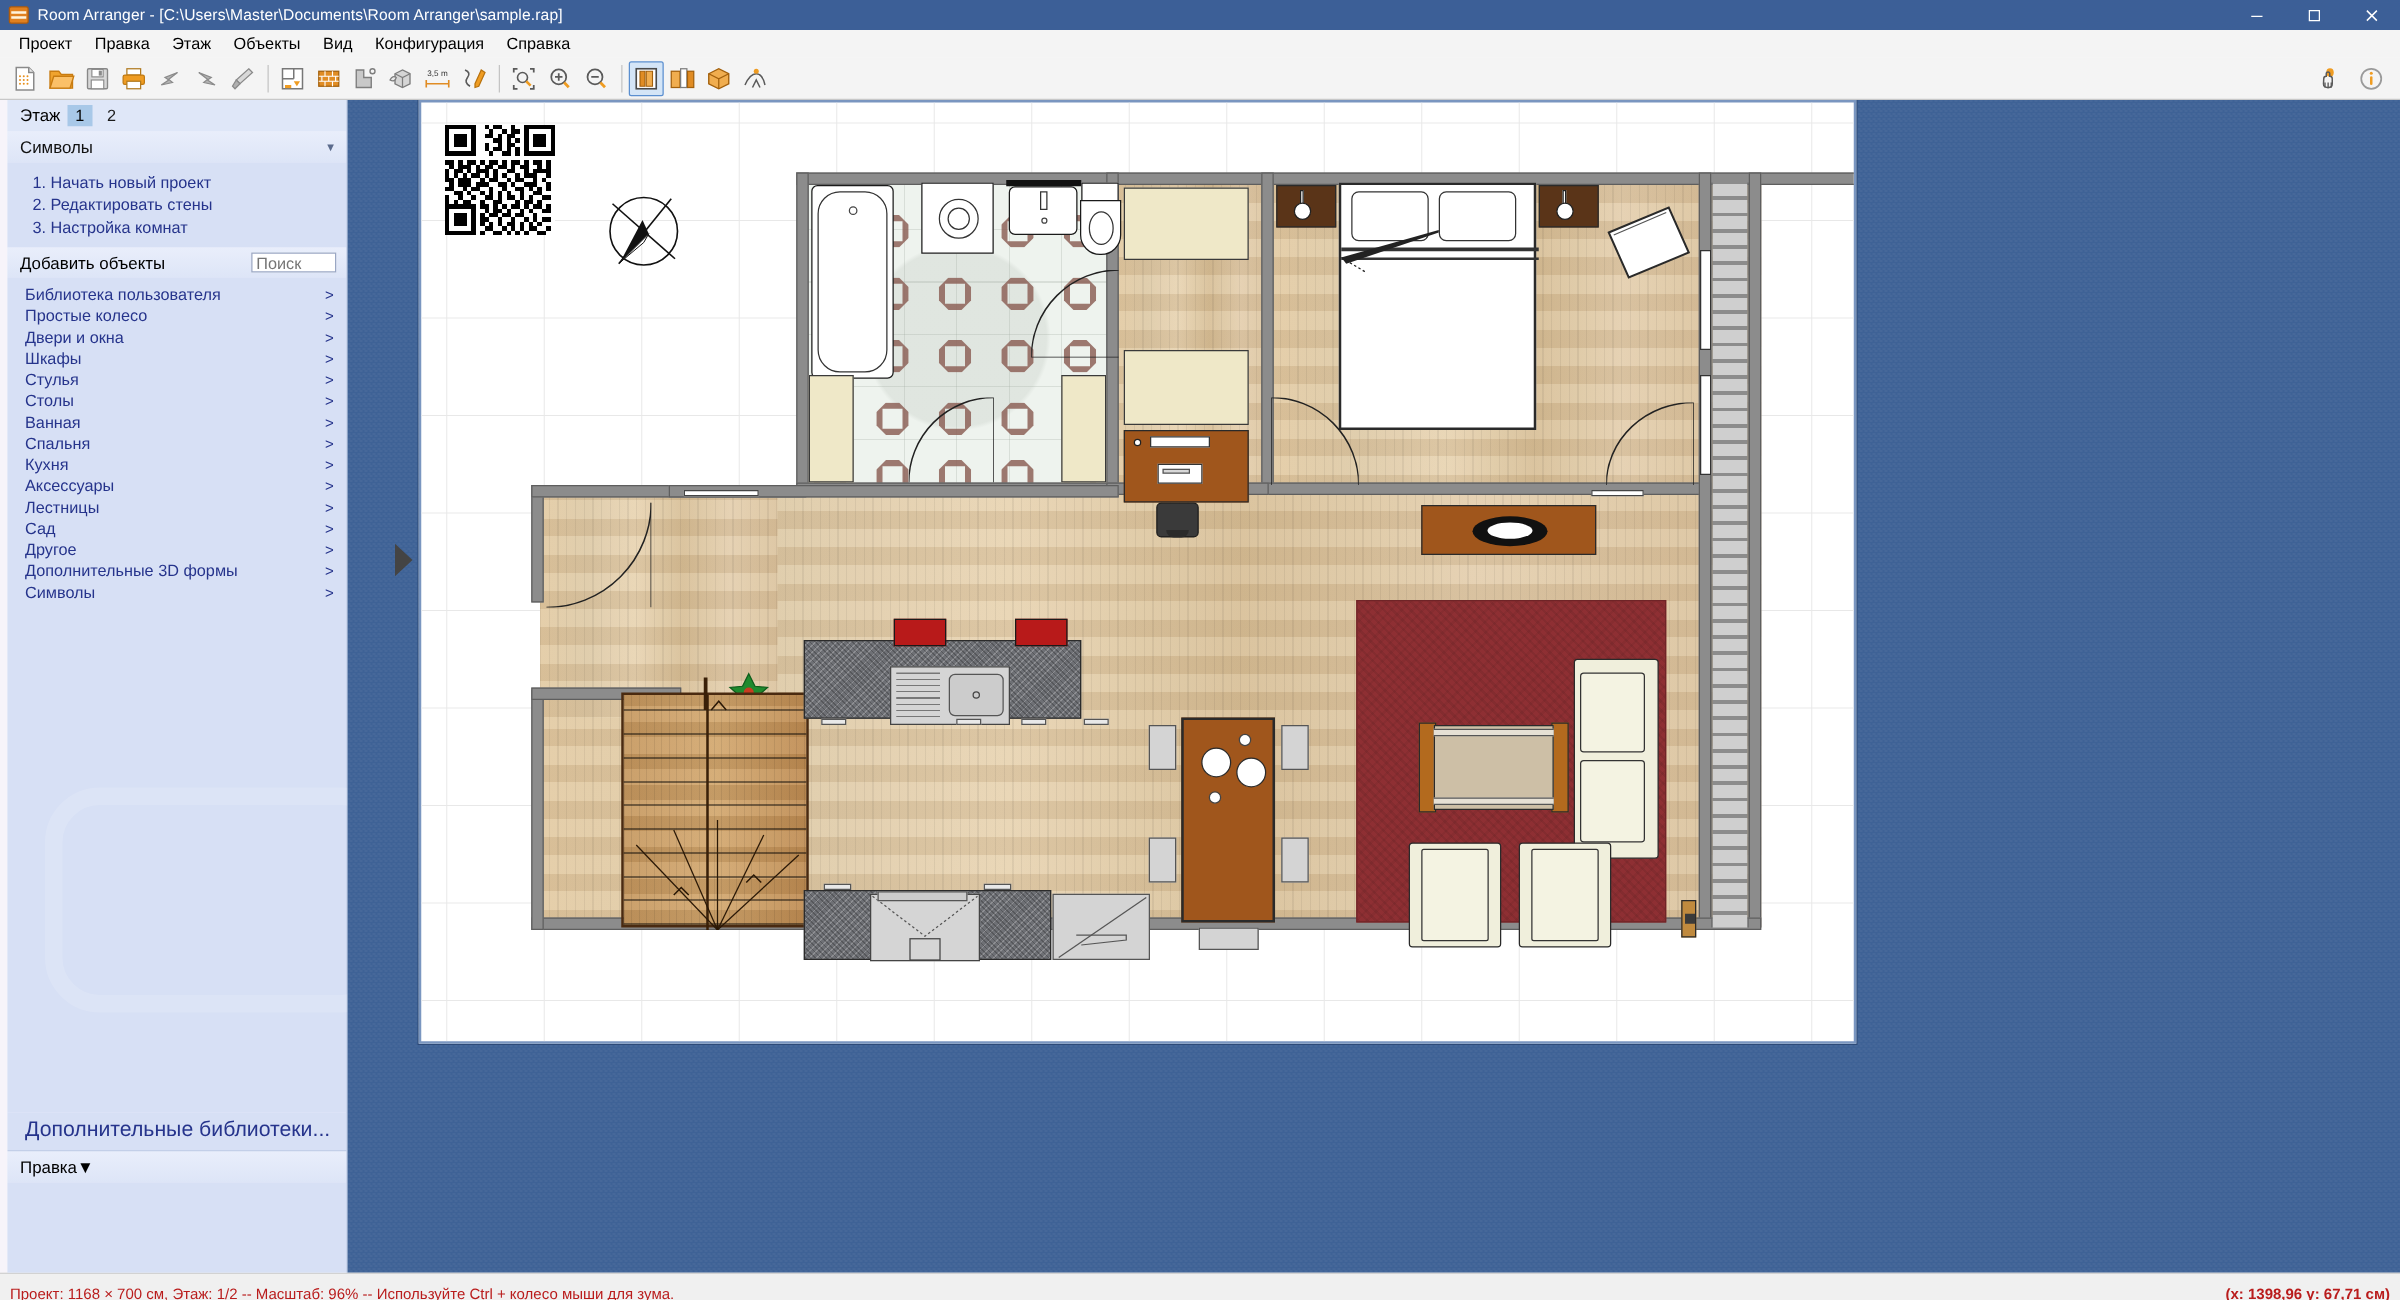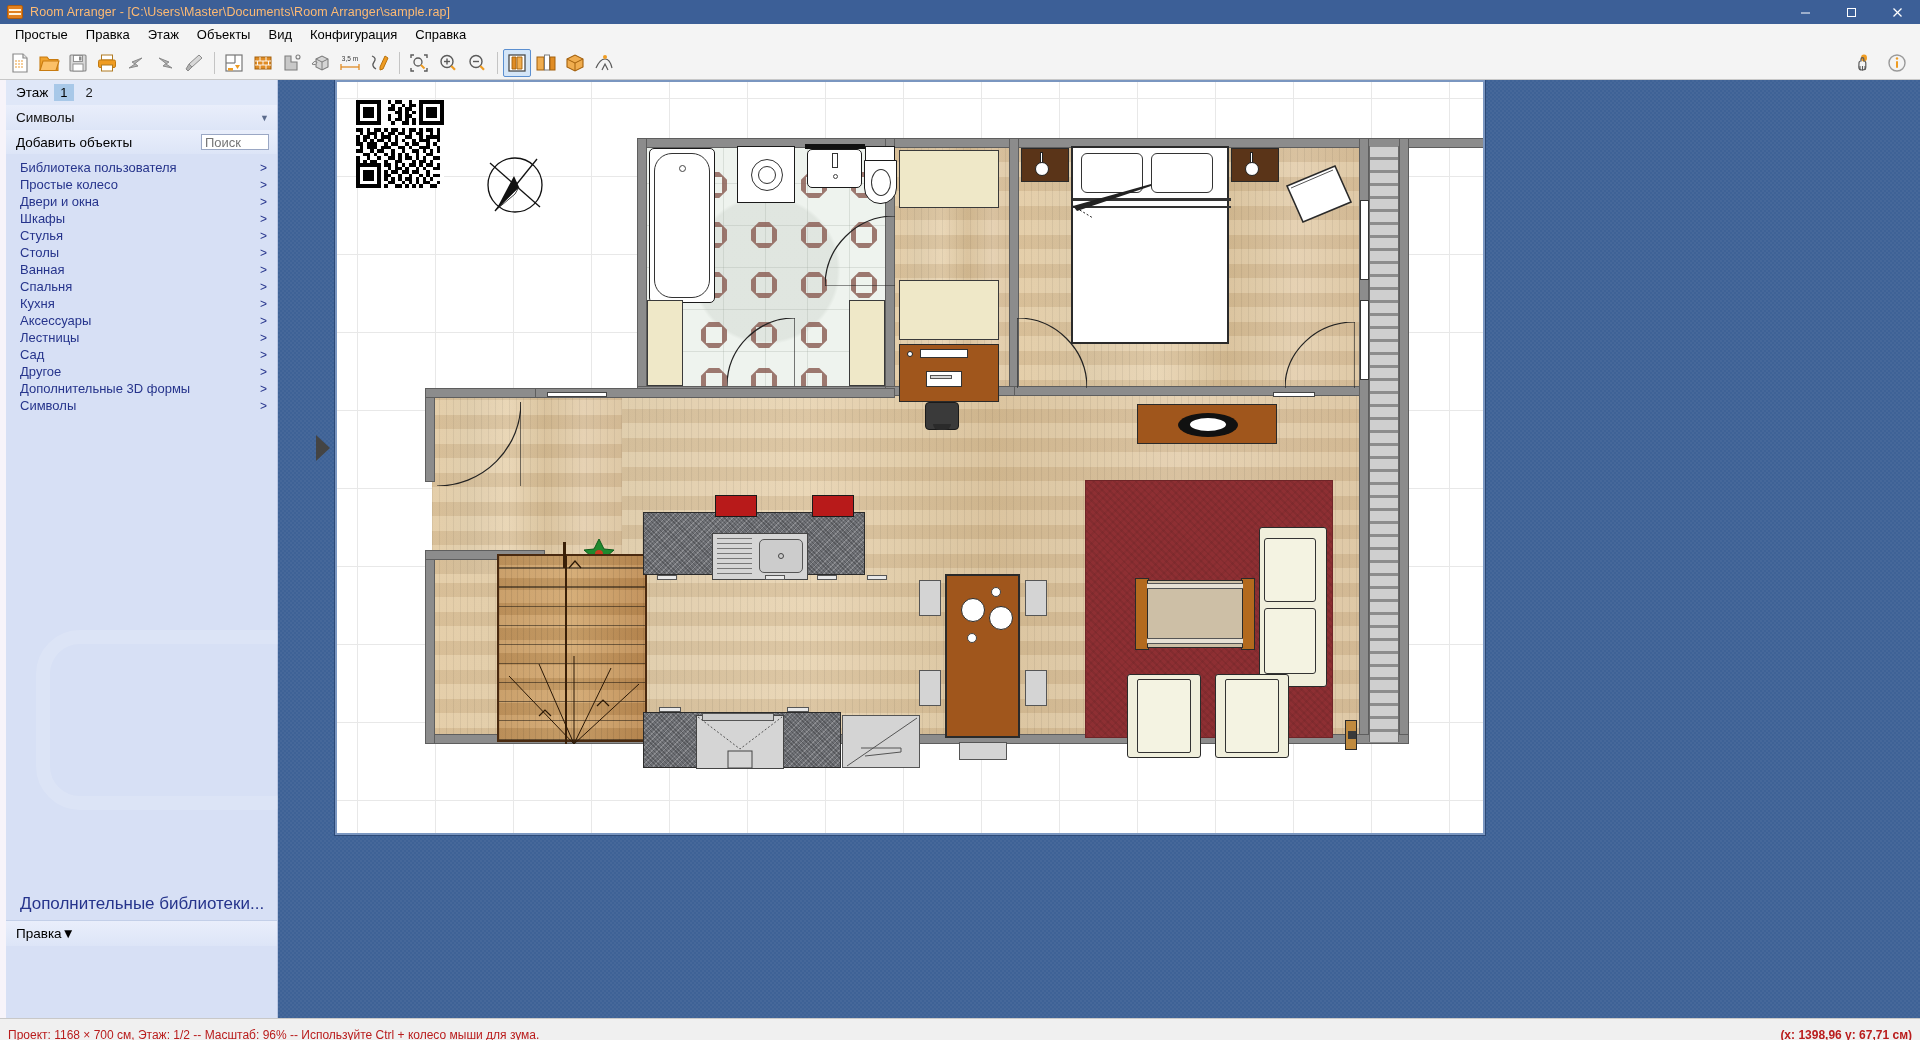--- a/index.html
+++ b/index.html
@@ -9,21 +9,21 @@
     overflow: hidden;
     background: #fff;
   }
 
   
   .titlebar {
     height: 24px;
     background: #3c5f97;
     display: flex;
     align-items: center;
-    color: #fdba74;
+    color: #ffffff;
     font-size: 12.5px;
     position: relative;
   }
   .titlebar .app-icon {
     width: 16px; height: 14px;
     margin: 0 7px 0 7px;
     background: #e08020;
     border: 1px solid #b05c0c;
     border-radius: 2px;
     position: relative;
@@ -336,21 +336,21 @@
     <div class="win-btn close">
       <svg width="11" height="11" viewBox="0 0 11 11">
           <line x1="1.5" y1="1.5" x2="9.5" y2="9.5" stroke="#fff" stroke-width="1.2"></line>
           <line x1="9.5" y1="1.5" x2="1.5" y2="9.5" stroke="#fff" stroke-width="1.2"></line>
         </svg>
     </div>
   </div>
 </div>
 
 <div class="menubar">
-  <div class="menu-item">Простые</div>
+  <div class="menu-item">Проект</div>
   <div class="menu-item">Правка</div>
   <div class="menu-item">Этаж</div>
   <div class="menu-item">Объекты</div>
   <div class="menu-item">Вид</div>
   <div class="menu-item">Конфигурация</div>
   <div class="menu-item">Справка</div>
 </div>
 
 <div class="toolbar">
 
@@ -571,20 +571,25 @@
       <span>Этаж</span>
       <span class="floor-tab sel">1</span>
       <span class="floor-tab">2</span>
     </div>
 
     <div class="sb-head">
       <span>Символы</span>
       <span class="caret">▼</span>
     </div>
 
+    <div class="sb-section">
+      <div class="sb-link">1. Начать новый проект</div>
+      <div class="sb-link">2. Редактировать стены</div>
+      <div class="sb-link">3. Настройка комнат</div>
+    </div>
 
     <div class="add-head">
       <span>Добавить объекты</span>
       <input class="search-box" placeholder="Поиск" style="">
     </div>
 
     <div class="cat-list">
       <div class="cat-row">
         <span>Библиотека пользователя</span>
         <span class="cat-arrow">&gt;</span>

